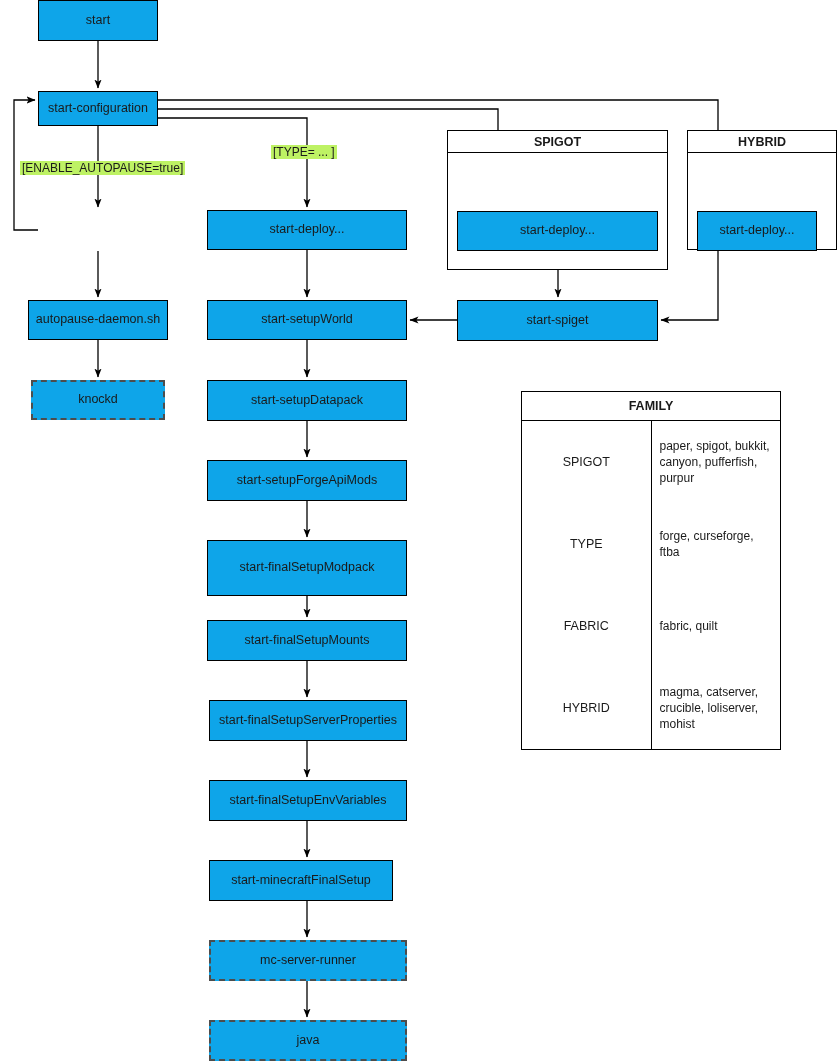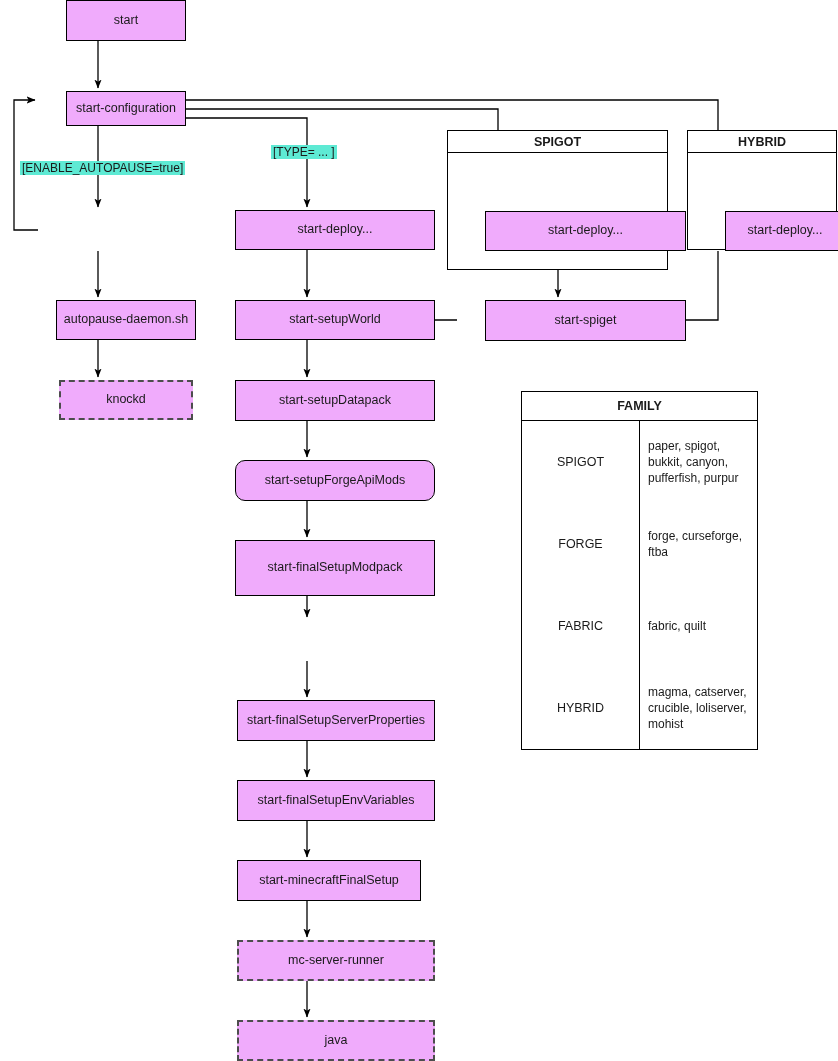--- a/index.html
+++ b/index.html
@@ -22,30 +22,29 @@
     position: absolute;
     left: 0;
     top: 0;
     width: 838px;
     height: 1061px;
   }
   .node {
     position: absolute;
     box-sizing: border-box;
     border: 1px solid #000000;
-    background: #f0abfc;
+    background: #0ea5e9;
     display: flex;
     align-items: center;
     justify-content: center;
     text-align: center;
     font-size: 12.5px;
     line-height: 1.25;
     color: #1a1a1a;
     z-index: 3;
-    margin-left: 28px;
   }
   .node.dashed {
     border: 2px dashed #4d4d4d;
   }
   .group {
     position: absolute;
     box-sizing: border-box;
     border: 1px solid #000000;
     background: #ffffff;
     z-index: 2;
@@ -64,30 +63,30 @@
     font-weight: bold;
     color: #1a1a1a;
     box-sizing: border-box;
     background: #ffffff;
   }
   .edge-label {
     position: absolute;
     font-size: 12px;
     color: #1a1a1a;
     white-space: nowrap;
-    background: #5eead4;
+    background: #bef264;
     padding: 0 2px;
     z-index: 4;
   }
   
   .legend {
     position: absolute;
     left: 521px;
     top: 391px;
-    width: 237px;
+    width: 260px;
     border: 1px solid #000000;
     border-collapse: collapse;
     background: #ffffff;
     z-index: 3;
     box-sizing: border-box;
   }
   .legend table {
     border-collapse: collapse;
     width: 100%;
     table-layout: fixed;
@@ -191,24 +190,25 @@
   <div class="node" style="left:457px; top:211px; width:201px; height:40px;">start-deploy...</div>
 
   <div class="node" style="left:697px; top:211px; width:120px; height:40px;">start-deploy...</div>
 
   <div class="node" style="left:457px; top:300px; width:201px; height:41px;">start-spiget</div>
 
   <div class="node" style="left:207px; top:300px; width:200px; height:40px;">start-setupWorld</div>
 
   <div class="node" style="left:207px; top:380px; width:200px; height:41px;">start-setupDatapack</div>
 
-  <div class="node" style="left:207px; top:460px; width:200px; height:41px;border-radius:10px;">start-setupForgeApiMods</div>
+  <div class="node" style="left:207px; top:460px; width:200px; height:41px;">start-setupForgeApiMods</div>
 
   <div class="node" style="left:207px; top:540px; width:200px; height:56px;">start-finalSetupModpack</div>
 
+  <div class="node" style="left:207px; top:620px; width:200px; height:41px;">start-finalSetupMounts</div>
 
   <div class="node" style="left:209px; top:700px; width:198px; height:41px;">start-finalSetupServerProperties</div>
 
   <div class="node" style="left:209px; top:780px; width:198px; height:41px;">start-finalSetupEnvVariables</div>
 
   <div class="node" style="left:209px; top:860px; width:184px; height:41px;">start-minecraftFinalSetup</div>
 
   <div class="node dashed" style="left:209px; top:940px; width:198px; height:41px;">mc-server-runner</div>
 
   <div class="node dashed" style="left:209px; top:1020px; width:198px; height:41px;">java</div>
@@ -221,21 +221,21 @@
     <table>
       <tbody>
         <tr>
           <td class="hdr" colspan="2">FAMILY</td>
         </tr>
         <tr>
           <td class="fam-key">SPIGOT</td>
           <td class="fam-val">paper, spigot, bukkit, canyon, pufferfish, purpur</td>
         </tr>
         <tr>
-          <td class="fam-key">FORGE</td>
+          <td class="fam-key">TYPE</td>
           <td class="fam-val">forge, curseforge, ftba</td>
         </tr>
         <tr>
           <td class="fam-key">FABRIC</td>
           <td class="fam-val">fabric, quilt</td>
         </tr>
         <tr>
           <td class="fam-key">HYBRID</td>
           <td class="fam-val">magma, catserver, crucible, loliserver, mohist</td>
         </tr>

